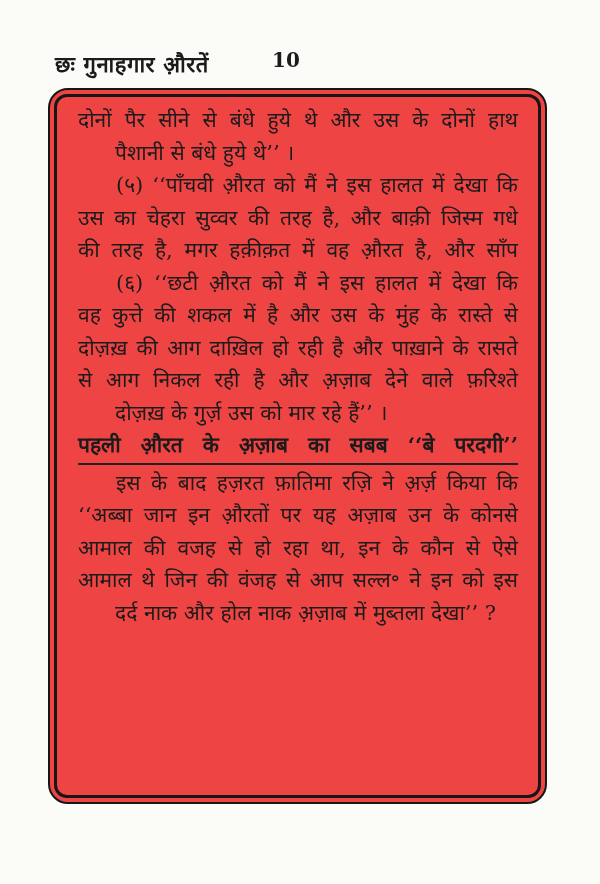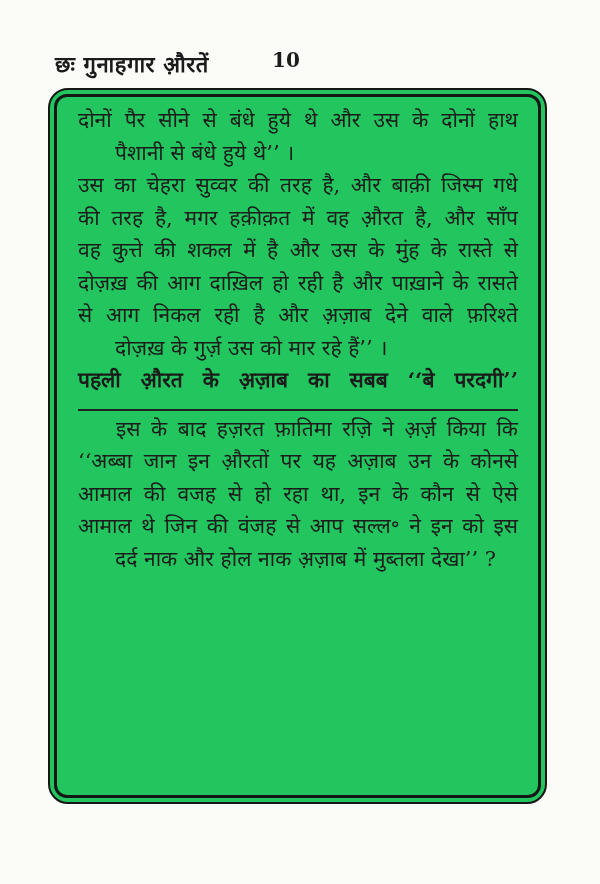--- a/index.html
+++ b/index.html
@@ -43,21 +43,21 @@
   .frame {
     position: absolute;
     left: 48px;
     top: 88px;
     width: 499px;
     height: 716px;
     border: 2px solid #161616;
     border-radius: 20px;
     padding: 4px;
     box-sizing: border-box;
-    background: #22c55e;
+    background: #ef4444;
   }
   .frame-inner {
     width: 100%;
     height: 100%;
     border: 3px solid #161616;
     border-radius: 13px;
     box-sizing: border-box;
     padding: 7px 20px 8px 21px;
     overflow: hidden;
   }
@@ -74,44 +74,46 @@
   .line.indent {
     padding-left: 38px;
   }
   .line.end {
     text-align-last: left;
     margin-left: 37px;
   }
   .paragraph.heading .line {
     font-weight: 700;
     border-bottom: 2px solid #222;
-    padding-bottom: 12px;
+    padding-bottom: 1px;
     margin-bottom: 2px;
   }
 </style>
 </head>
 <body>
 
 <div class="running-header">
   <span class="book-title">छः गुनाहगार औ़रतें</span>
   <span class="page-number">10</span>
 </div>
 
 <div class="frame">
   <div class="frame-inner">
     <div>
         <div class="paragraph">
           <div class="line">दोनों पैर सीने से बंधे हुये थे और उस के दोनों हाथ</div>
           <div class="line end">पैशानी से बंधे हुये थे’’ ।</div>
         </div>
         <div class="paragraph">
+          <div class="line indent">(५) ‘‘पाँचवी औ़रत को मैं ने इस हालत में देखा कि</div>
           <div class="line">उस का चेहरा सुव्वर की तरह है, और बाक़ी जिस्म गधे</div>
           <div class="line">की तरह है, मगर हक़ीक़त में वह औ़रत है, और साँप</div>
         </div>
         <div class="paragraph">
+          <div class="line indent">(६) ‘‘छटी औ़रत को मैं ने इस हालत में देखा कि</div>
           <div class="line">वह कुत्ते की शकल में है और उस के मुंह के रास्ते से</div>
           <div class="line">दोज़ख़ की आग दाख़िल हो रही है और पाख़ाने के रासते</div>
           <div class="line">से आग निकल रही है और अ़ज़ाब देने वाले फ़रिश्ते</div>
           <div class="line end">दोज़ख़ के गुर्ज़ उस को मार रहे हैं’’ ।</div>
         </div>
         <div class="paragraph heading">
           <div class="line">पहली औ़रत के अ़ज़ाब का सबब ‘‘बे परदगी’’</div>
         </div>
         <div class="paragraph">
           <div class="line indent">इस के बाद हज़रत फ़ातिमा रज़ि ने अ़र्ज़ किया कि</div>

